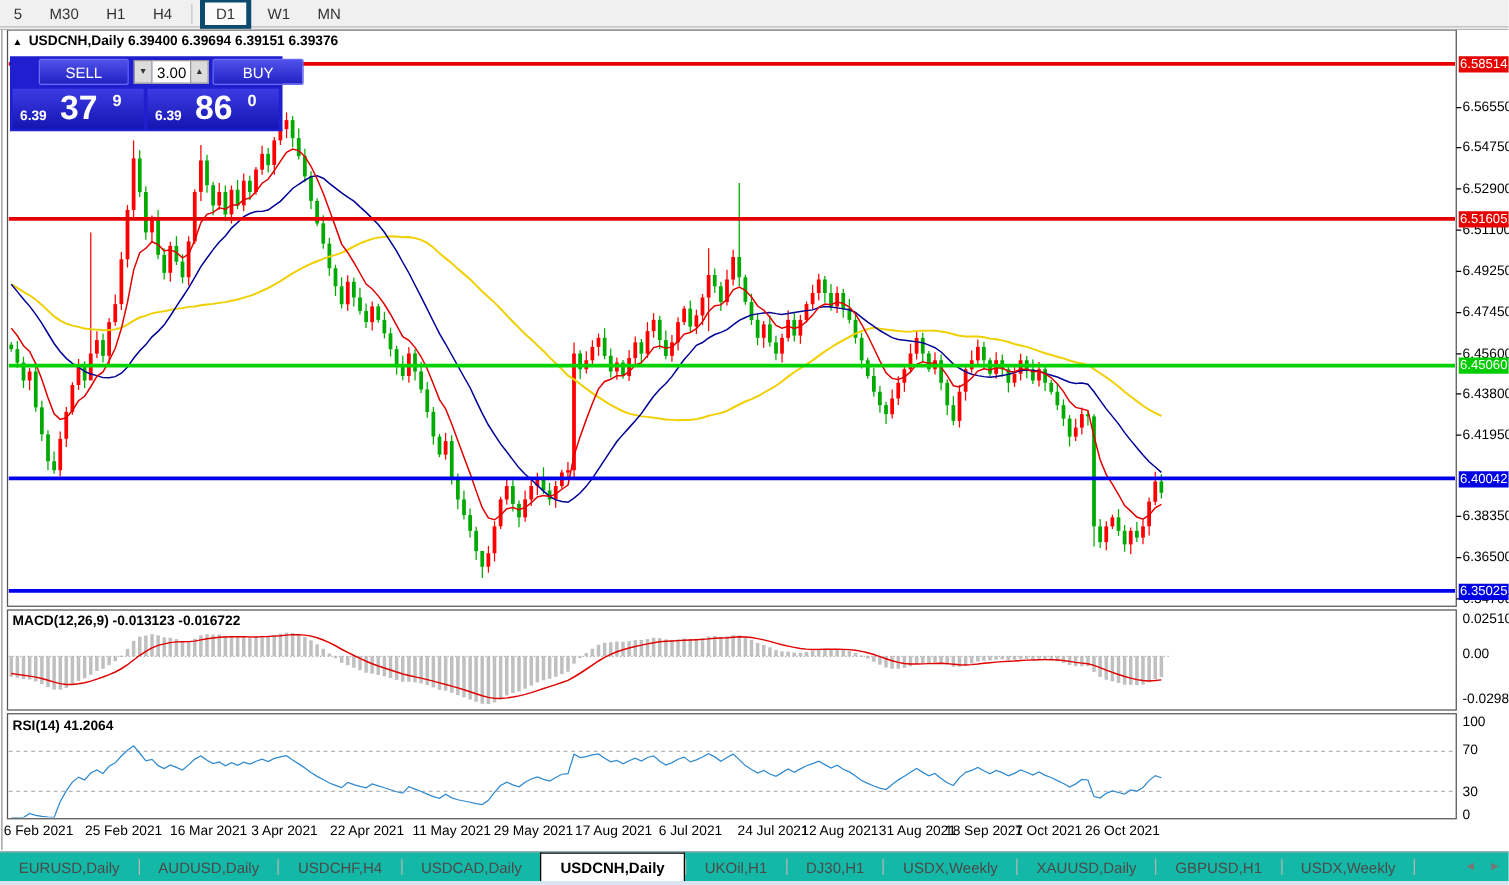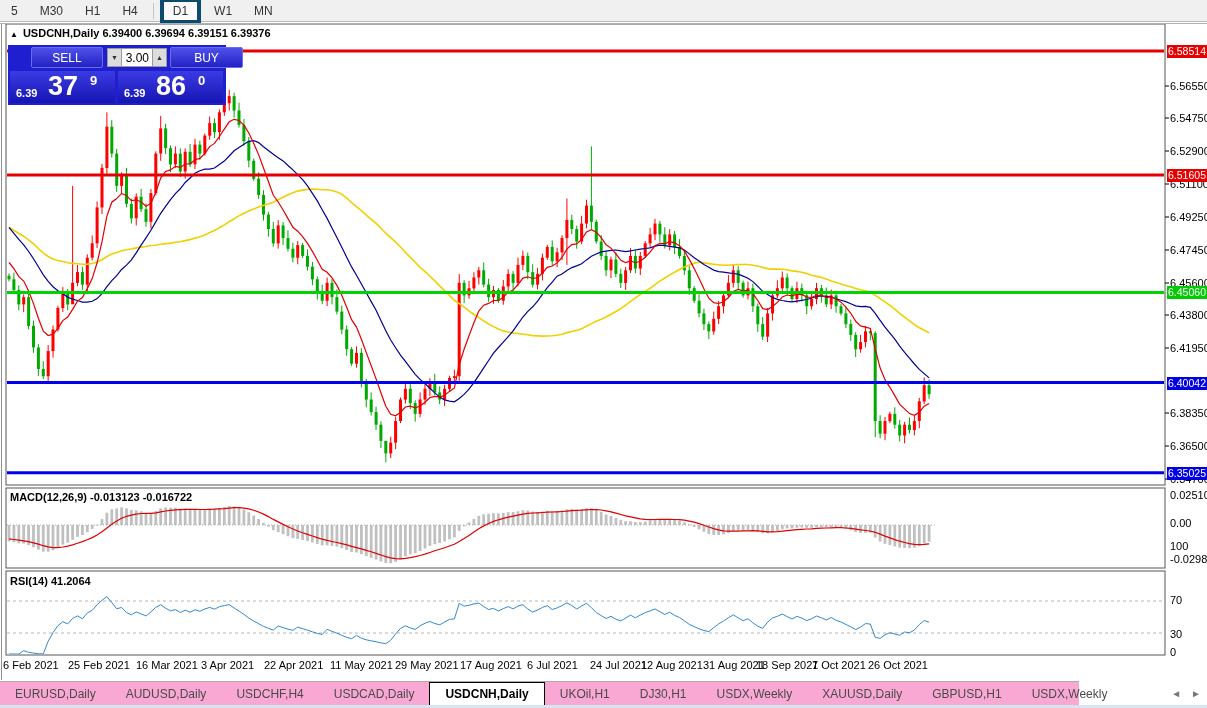--- a/index.html
+++ b/index.html
@@ -48,22 +48,22 @@
     border:1px solid #9a9a9a; border-left:none; border-right:none; font-size:12px;
     text-align:right; padding-right:3px; font-family:"Liberation Sans",sans-serif; }
   .tp-price { position:absolute; top:26px; height:32px; width:105px;
     background:linear-gradient(#3b3be4,#1515b2); color:#fff; }
   #sell-price { left:2px; } #buy-price { left:110px; }
   .tp-small { position:absolute; left:6px; bottom:4px; font-size:11px; font-weight:700;text-align:center; }
   .tp-big { position:absolute; left:38px; top:0px; font-size:27px; font-weight:700; }
   .tp-sup { position:absolute; left:80px; top:2px; font-size:13px; font-weight:700; }
 
   
-  #tab-bar { position:absolute; left:0; top:681px; width:1079px; height:24px;
-    background:#f9a8d4; border-top:1px solid #aaa; display:flex; align-items:stretch;
+  #tab-bar { position:absolute; left:0; top:681px; width:1207px; height:24px;
+    background:#14b8a6; border-top:1px solid #aaa; display:flex; align-items:stretch;
     font-size:12px; color:#4a4a4a; }
   .tab { padding:0 15px; display:flex; align-items:center; cursor:pointer;
     white-space:nowrap; }
   .tab.active { background:#fff; border:1px solid #000; border-bottom:none;
     font-weight:700; color:#000; }
   .tab-sep { width:1px; background:#b5b5b5; margin:5px 0; }
   #tab-strip { position:absolute; left:0; top:705px; width:1207px; height:3px;
     background:#d8e4f0; }
   .tab-arrows { position:absolute; right:6px; top:681px; height:24px; display:flex;
     gap:10px; align-items:center; font-size:10px; color:#777; }
@@ -746,21 +746,21 @@
       <div class="tick-label" style="top: 473px;">6.34700</div>
       <div class="line-label" style="top: 44.5px; background: rgb(230, 0, 0);">6.58514</div>
       <div class="line-label" style="top: 168.5px; background: rgb(230, 0, 0);">6.51605</div>
       <div class="line-label" style="top: 285.5px; background: rgb(0, 204, 0);">6.45060</div>
       <div class="line-label" style="top: 376.5px; background: rgb(0, 0, 230);">6.40042</div>
       <div class="line-label" style="top: 388.5px; background: rgb(0, 0, 0); margin-left: 48px;">6.39376</div>
       <div class="line-label" style="top: 466.5px; background: rgb(0, 0, 230);">6.35025</div>
       <div class="tick-label" style="top: 489px;">0.025108</div>
       <div class="tick-label" style="top: 517px;">0.00</div>
       <div class="tick-label" style="top: 553px;">-0.029887</div>
-      <div class="tick-label" style="top: 540px;">100</div>
+      <div class="tick-label" style="top: 572px;">100</div>
       <div class="tick-label" style="top: 594px;">70</div>
       <div class="tick-label" style="top: 628px;">30</div>
       <div class="tick-label" style="top: 646px;">0</div>
       <div class="date-label" style="left: 3px;">6 Feb 2021</div>
       <div class="date-label" style="left: 68px;">25 Feb 2021</div>
       <div class="date-label" style="left: 136px;">16 Mar 2021</div>
       <div class="date-label" style="left: 201px;">3 Apr 2021</div>
       <div class="date-label" style="left: 264px;">22 Apr 2021</div>
       <div class="date-label" style="left: 330px;">11 May 2021</div>
       <div class="date-label" style="left: 395px;">29 May 2021</div>

